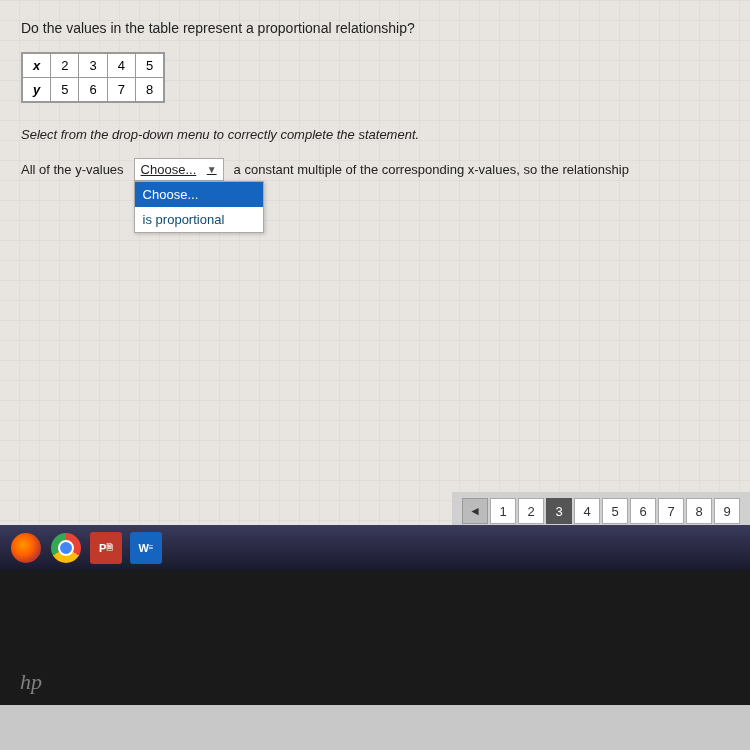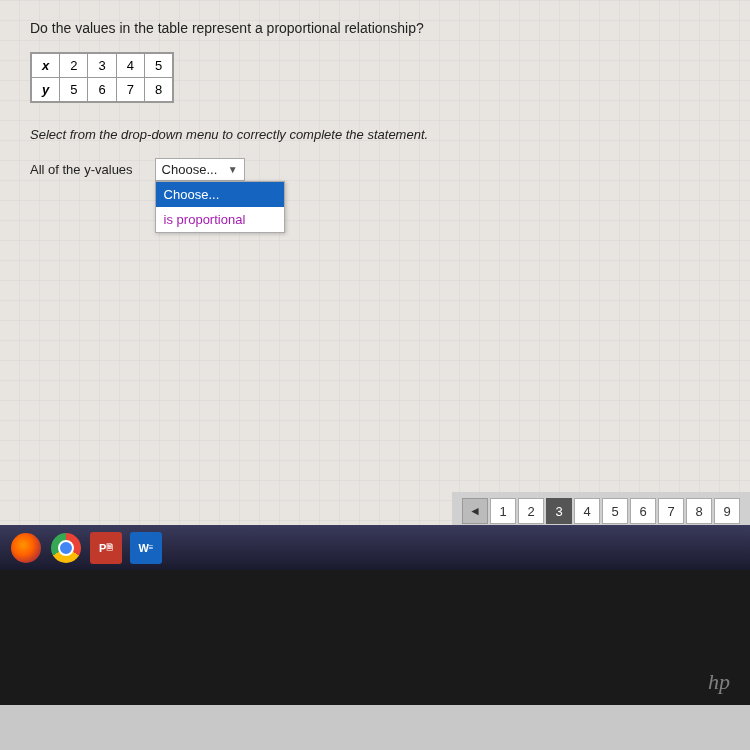--- a/index.html
+++ b/index.html
@@ -13,21 +13,21 @@
     }
 
     .main-content {
       width: 750px;
       height: 570px;
       background: #e8e4e0;
       background-image: 
         repeating-linear-gradient(0deg, transparent, transparent 19px, rgba(180,180,180,0.3) 20px),
         repeating-linear-gradient(90deg, transparent, transparent 19px, rgba(180,180,180,0.3) 20px);
       background-size: 20px 20px;
-      padding: 20px 30px;
+      padding: 20px 21px;
       position: relative;
     }
 
     .question {
       font-size: 14px;
       color: #222;
       margin-bottom: 16px;
       font-weight: normal;
     }
 
@@ -61,28 +61,29 @@
       color: #222;
       margin-bottom: 16px;
       font-style: italic;
     }
 
     .statement-row {
       display: flex;
       align-items: flex-start;
       font-size: 13px;
       color: #222;
-      gap: 22px;
+      gap: 10px;
       flex-wrap: wrap;
       margin-bottom: 8px;
     }
 
     .dropdown-wrapper {
       position: relative;
       display: inline-block;
+      text-decoration: underline;
     }
 
     .dropdown-trigger {
       display: flex;
       align-items: center;
       border: 1px solid #aaa;
       background: white;
       padding: 3px 6px;
       font-size: 13px;
       cursor: pointer;
@@ -104,21 +105,21 @@
       border: 1px solid #aaa;
       z-index: 10;
       min-width: 130px;
       box-shadow: 1px 1px 4px rgba(0,0,0,0.2);
     }
 
     .dropdown-menu .menu-item {
       padding: 5px 8px;
       font-size: 13px;
       cursor: pointer;
-      color: #a21caf;
+      color: #0c4a6e;
     }
 
     .dropdown-menu .menu-item.selected {
       background: #1565c0;
       color: white;
     }
 
     .statement-text {
       line-height: 1.8;
     }
@@ -238,21 +239,20 @@
       border-radius: 3px;
     }
 
     
     .black-bar {
       width: 750px;
       height: 135px;
       background: #1a1a1a;
       display: flex;
       align-items: flex-end;
-      justify-content: flex-end;
       padding: 10px 20px;
     }
 
     .hp-logo {
       color: #aaa;
       font-size: 22px;
       font-style: italic;
       font-family: serif;
       opacity: 0.7;
     }
@@ -294,20 +294,21 @@
       <div class="dropdown-trigger">
         <span>Choose...</span>
         <span class="arrow">▼</span>
       </div>
       <div class="dropdown-menu" id="dropdown-menu" style="display: block;">
         <div class="menu-item selected">Choose...</div>
         <div class="menu-item">is proportional</div>
       </div>
     </div>
 
+    <span class="statement-text">a constant multiple of the corresponding x-values, so the relationship</span>
   </div>
 
   
   <div class="pagination-bar">
     <div class="page-btn arrow-btn">◄</div>
     <div class="page-btn">1</div>
     <div class="page-btn">2</div>
     <div class="page-btn active">3</div>
     <div class="page-btn">4</div>
     <div class="page-btn">5</div>

